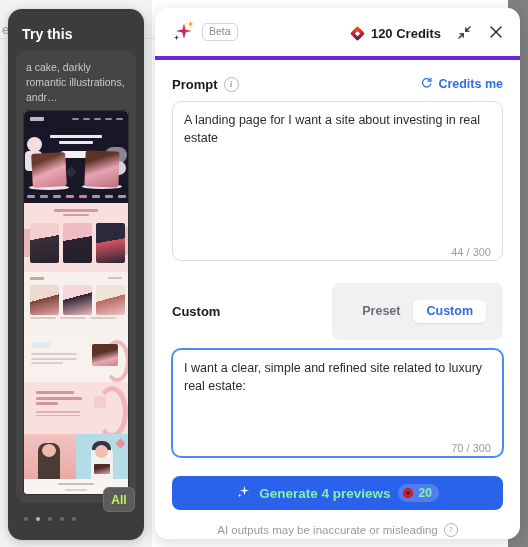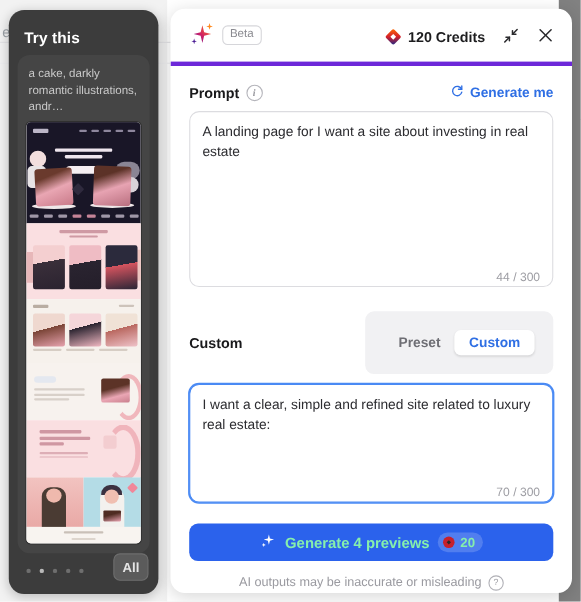--- a/index.html
+++ b/index.html
@@ -257,27 +257,27 @@
   .try-dots span {
     width: 4px; height: 4px;
     border-radius: 50%;
     background: #6e6e6e;
     display: block;
   }
   .try-dots span.active { background: #b9b9b9; }
   .try-all {
     position: absolute;
     right: 9px;
-    bottom: 12px;
+    bottom: 28px;
     width: 30px;
     height: 23px;
     background: #5b5b5b;
     border: 1px solid #6e6e6e;
     border-radius: 6px;
-    color: #e5e5e5;
+    color: #bef264;
     font-size: 12px;
     font-weight: bold;
     display: flex;
     align-items: center;
     justify-content: center;
   }
 
   
   .dialog {
     position: absolute;
@@ -678,21 +678,21 @@
         <span>Prompt</span>
         <span class="info-circle">i</span>
       </div>
       <div class="surprise">
         <span>
           <svg width="13" height="13" viewBox="0 0 16 16" fill="none" stroke="#2f6fe4" stroke-width="1.5" stroke-linecap="round">
             <path d="M13 6.2 A5.2 5.2 0 1 0 13.3 9.6"></path>
             <path d="M13.3 2.6 L13.3 6.3 L9.6 6.3"></path>
           </svg>
         </span>
-        <span>Generate me</span>
+        <span>Credits me</span>
       </div>
     </div>
 
     <div class="field">
       <div class="field-text">A landing page for I want a site about investing in real estate</div>
       <div class="field-counter">44 / 300</div>
     </div>
 
     <div class="style-row">
       <div class="label-left">

